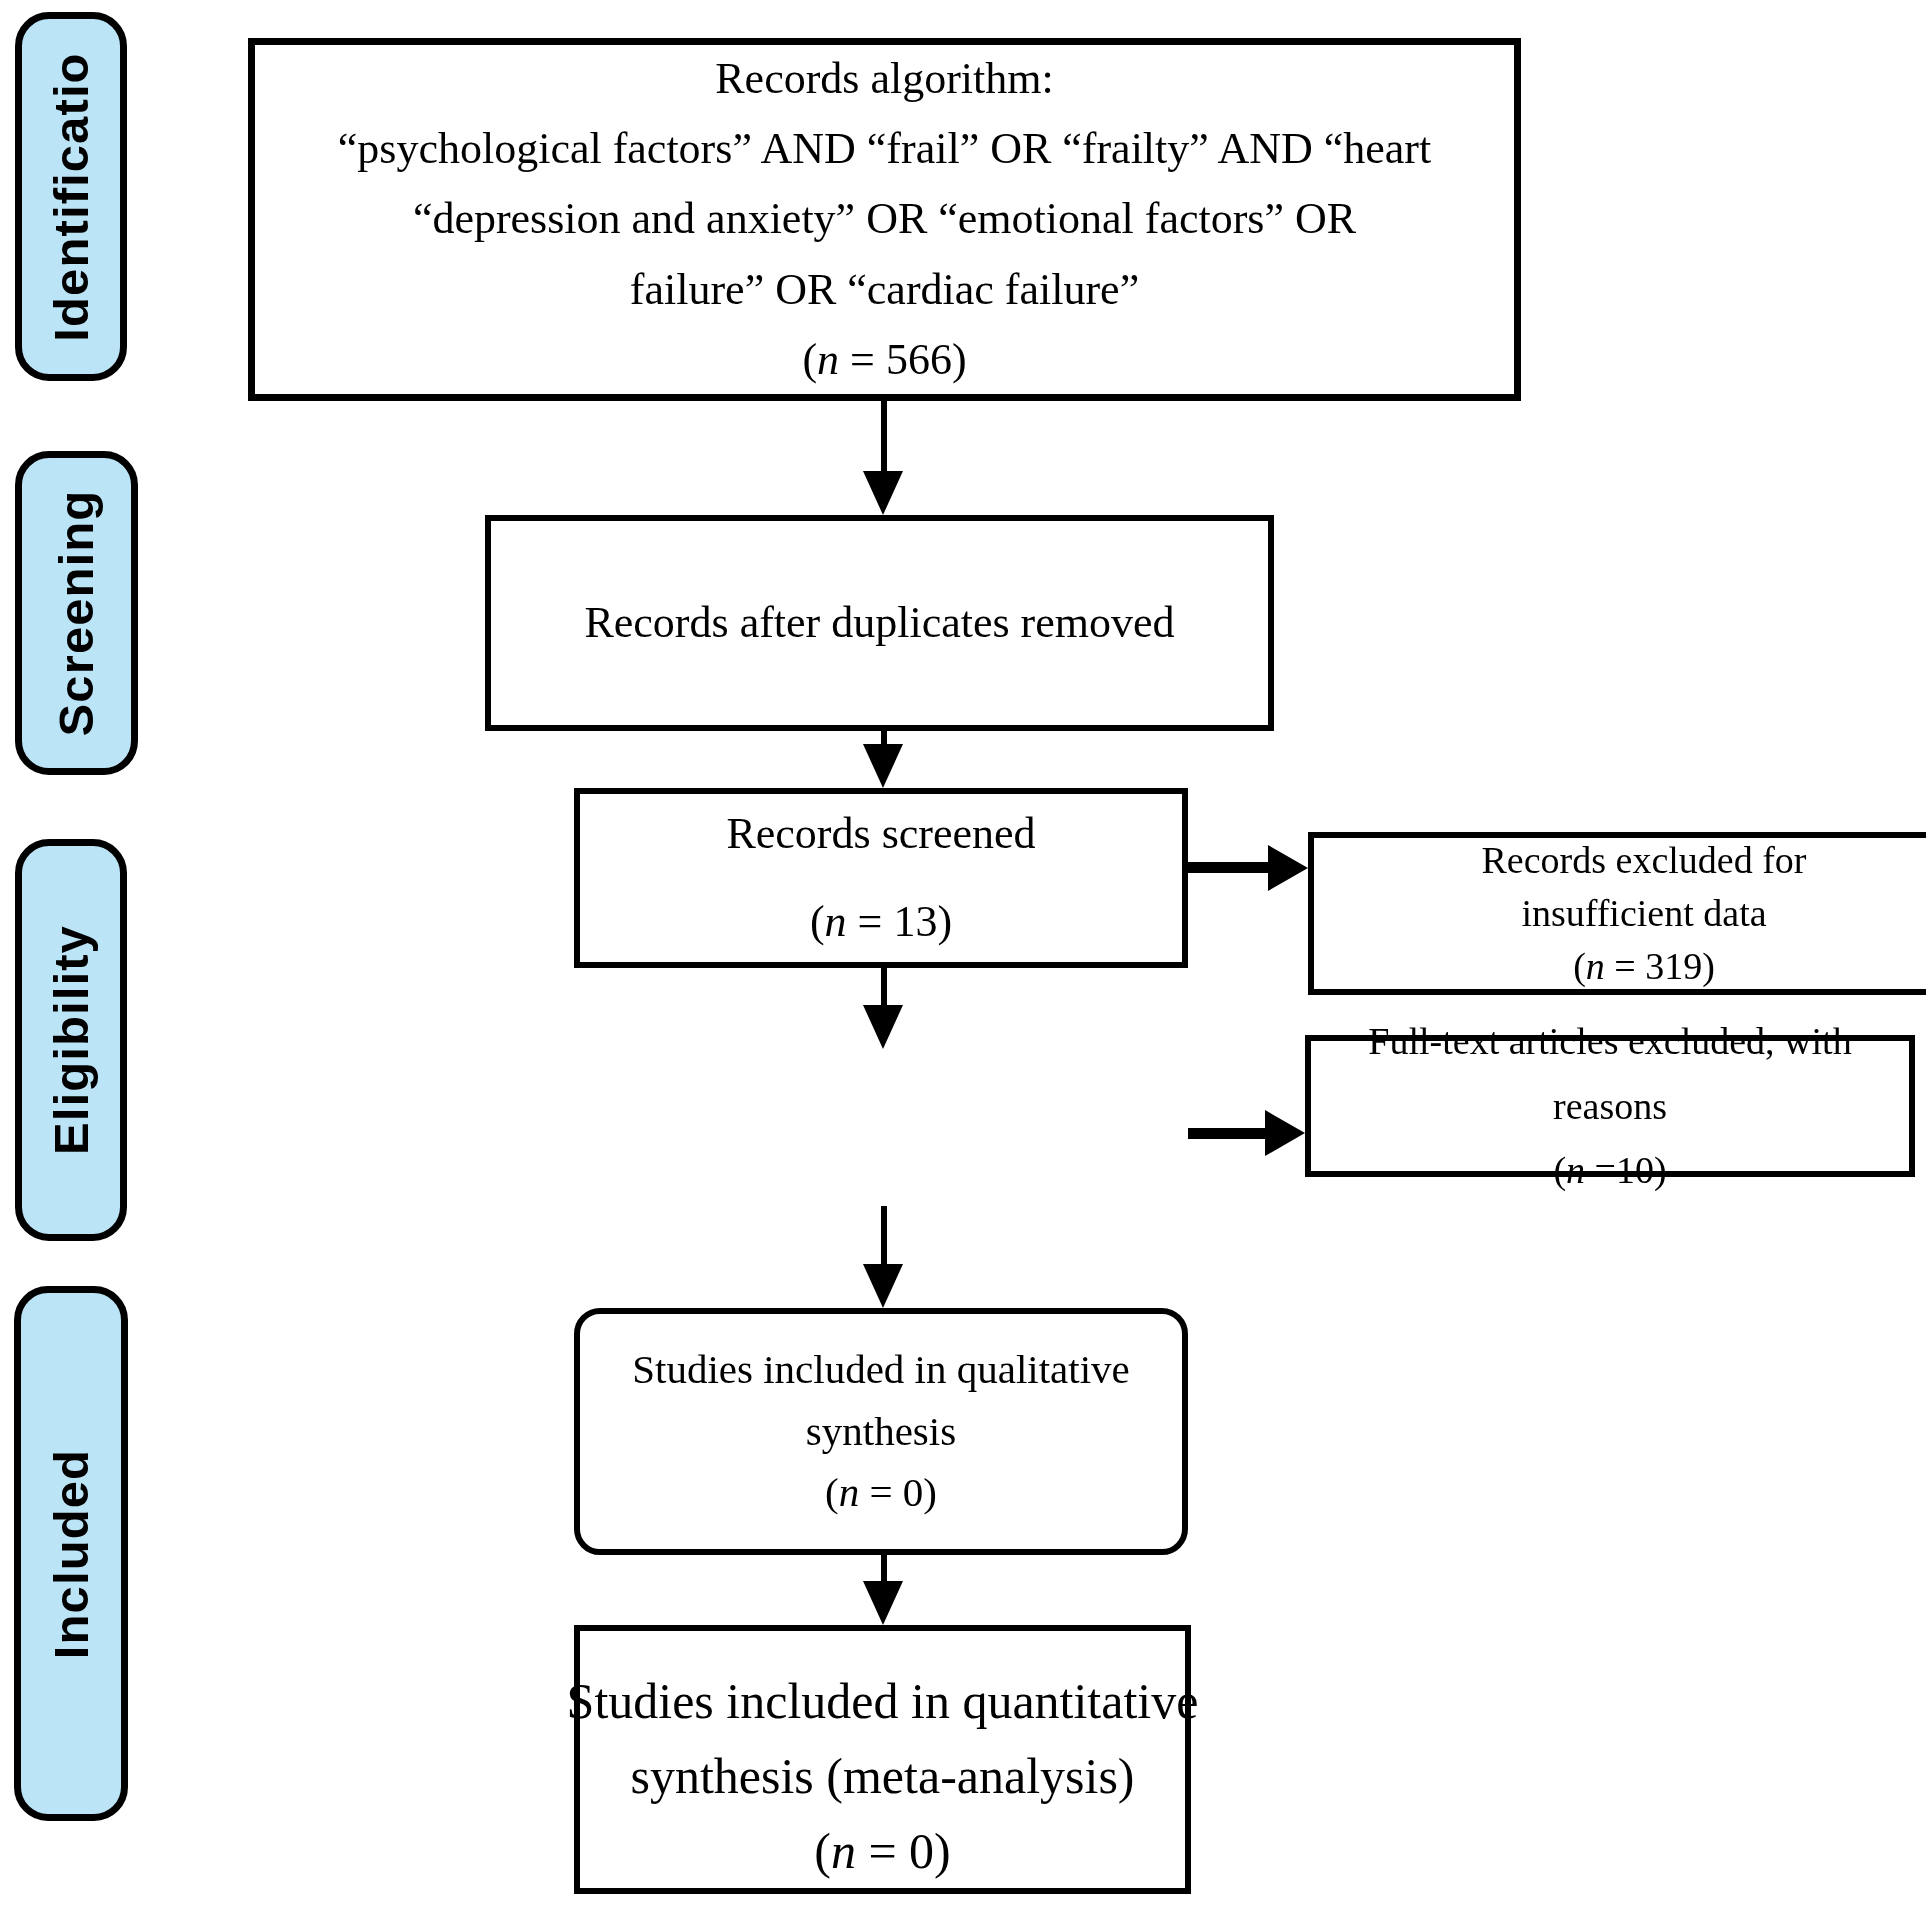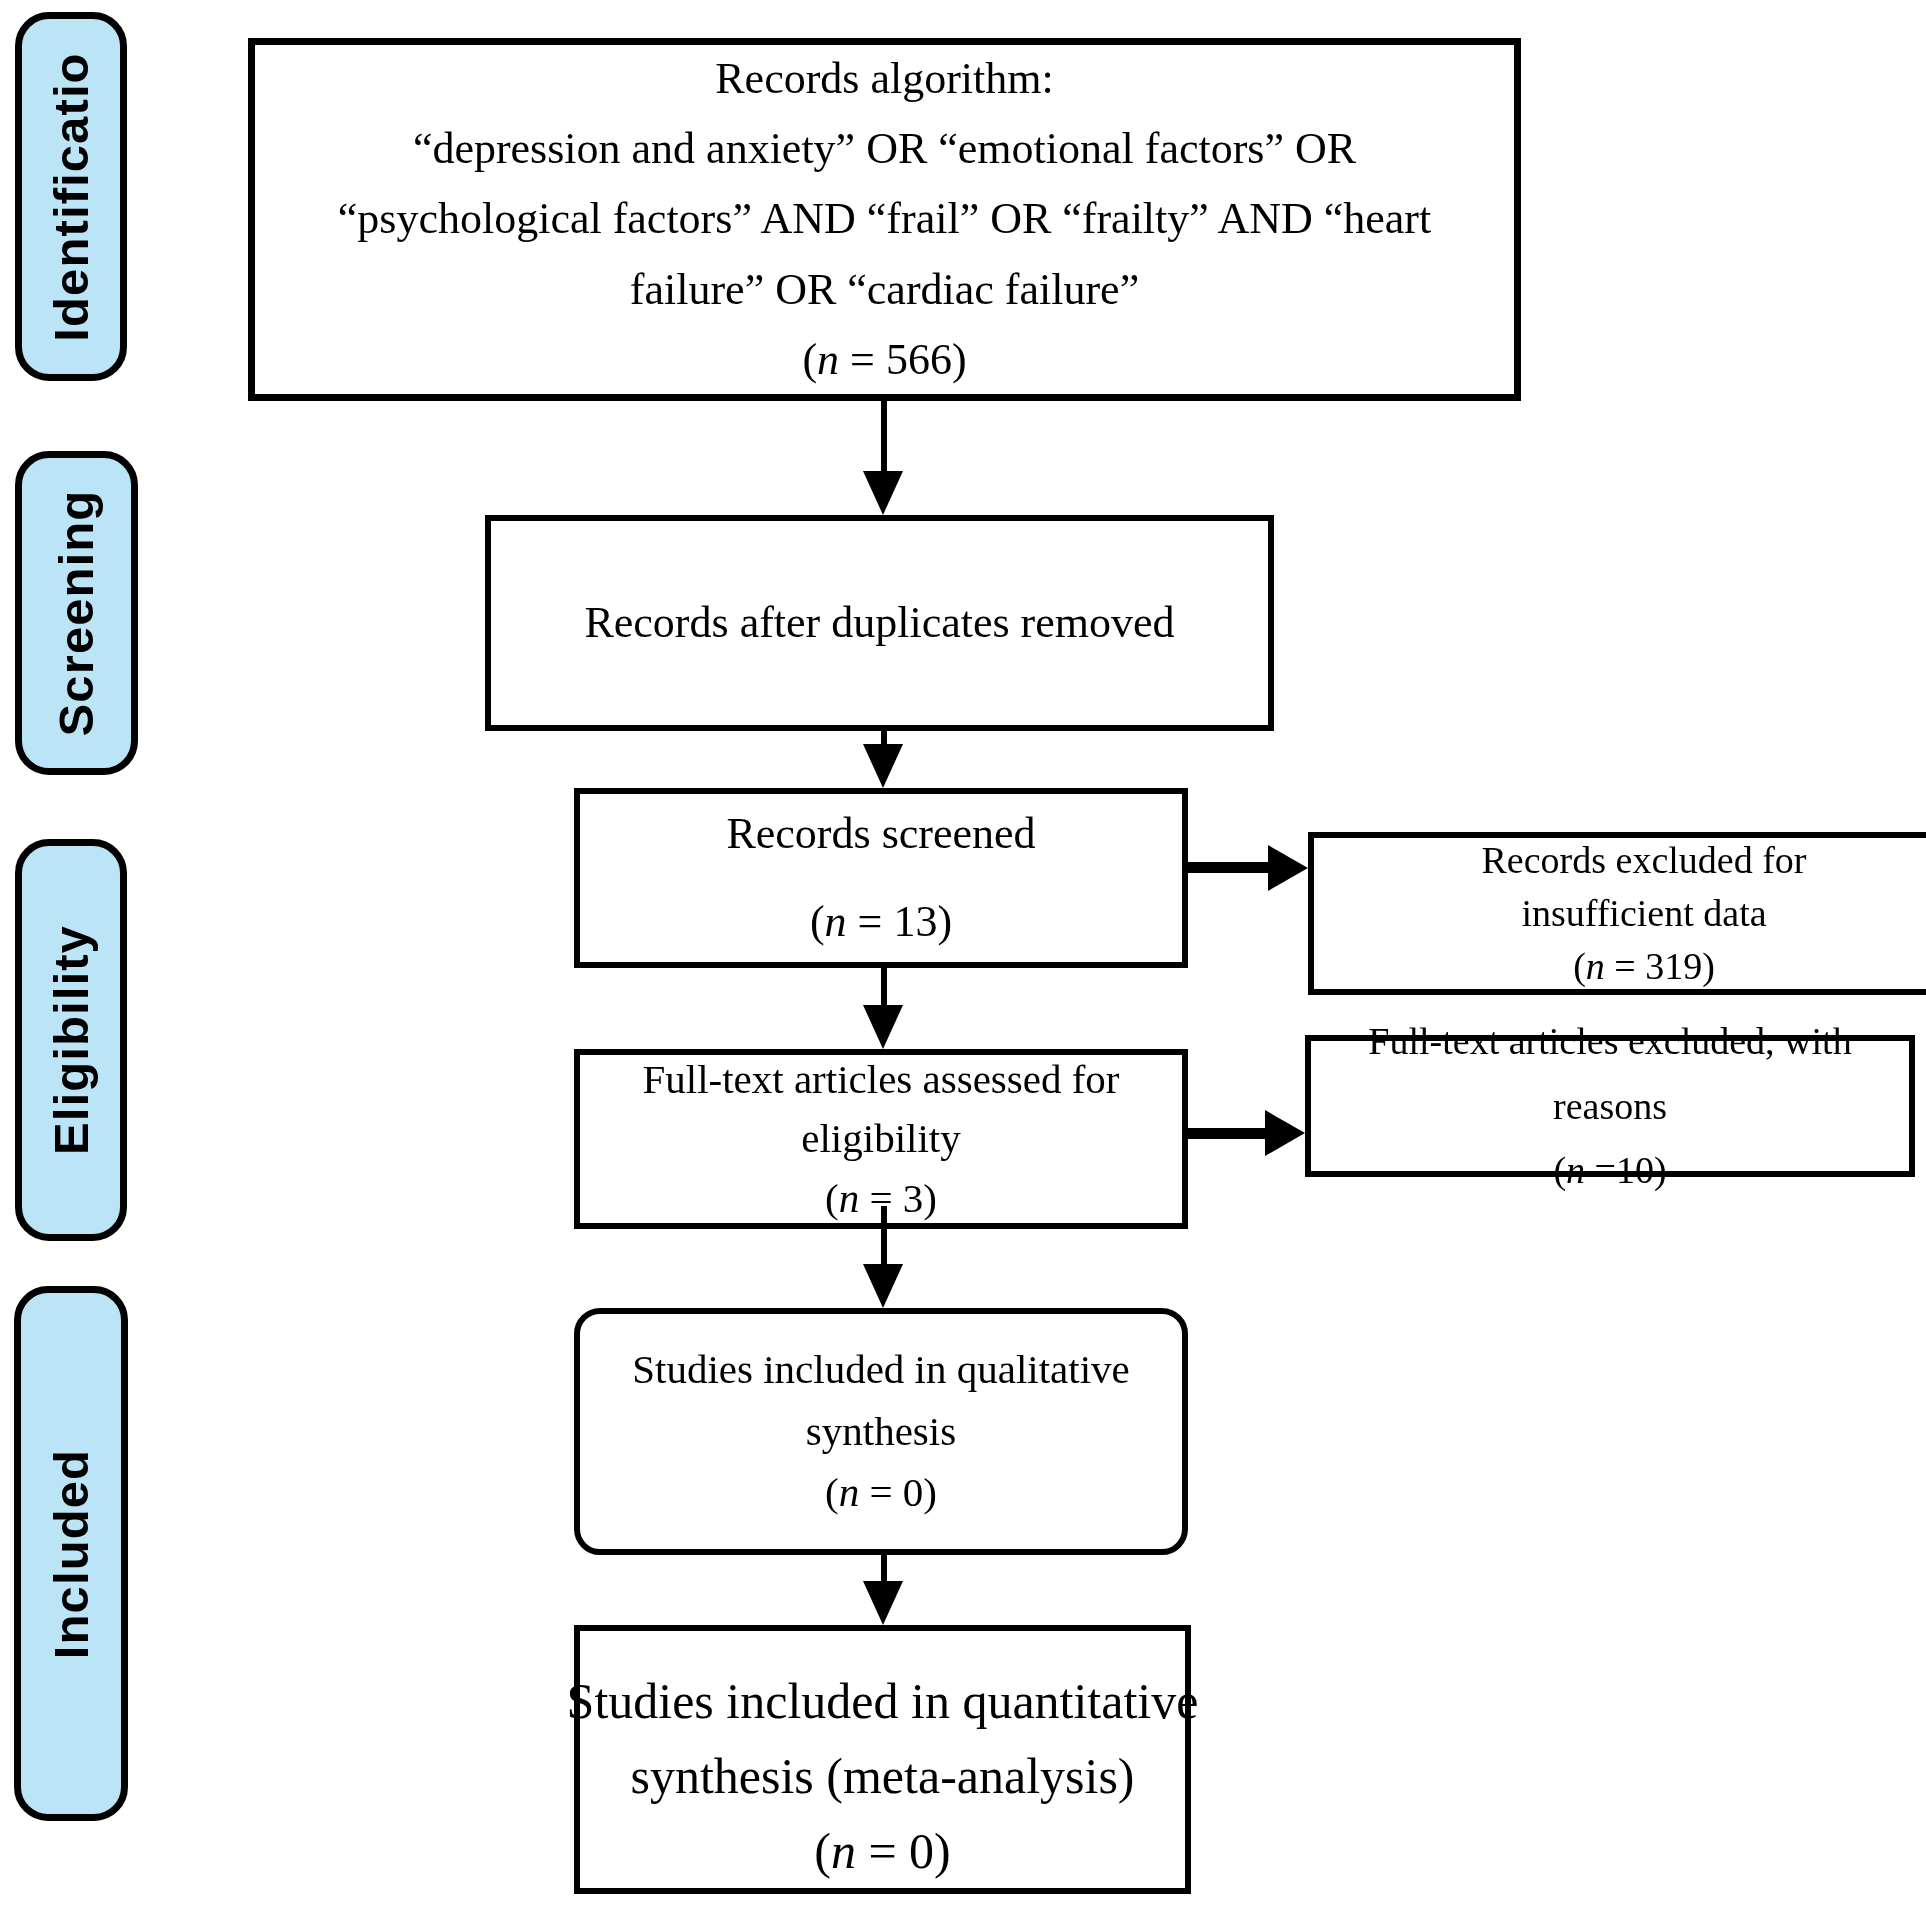--- a/index.html
+++ b/index.html
@@ -80,40 +80,35 @@
   </div>
   <div class="stage" style="left:15px; top:839px; width:112px; height:402px;">
     <span class="label">Eligibility</span>
   </div>
   <div class="stage" style="left:14px; top:1286px; width:114px; height:535px;">
     <span class="label">Included</span>
   </div>
 
   <div class="fbox f-search" style="left:248px; top:38px; width:1273px; height:363px; border-width:7.8px;">
       <div class="line">Records algorithm:</div>
+      <div class="line">“psychological factors” AND “frail” OR “frailty” AND “heart</div>
       <div class="line">“depression and anxiety” OR “emotional factors” OR</div>
-      <div class="line">“psychological factors” AND “frail” OR “frailty” AND “heart</div>
       <div class="line">failure” OR “cardiac failure”</div>
       <div class="line">(<i>n</i> = 566)</div>
     </div>
 
   <div class="fbox f-duplicates" style="left:485px; top:515px; width:789px; height:216px;align-items:center;">
       <div class="line">Records after duplicates removed</div>
     </div>
 
   <div class="fbox f-screened" style="left:574px; top:788px; width:614px; height:180px;text-align:right;">
       <div class="line">Records screened</div>
       <div class="line">(<i>n</i> = 13)</div>
     </div>
 
-  <div class="fbox f-fulltext" style="left:574px; top:1049px; width:614px; height:180px;">
-      <div class="line">Full-text articles assessed for</div>
-      <div class="line">eligibility</div>
-      <div class="line">(<i>n</i> = 3)</div>
-    </div>
 
   <div class="fbox f-qualitative" style="left:574px; top:1308px; width:614px; height:247px;">
       <div class="line">Studies included in qualitative</div>
       <div class="line">synthesis</div>
       <div class="line">(<i>n</i> = 0)</div>
     </div>
 
   <div class="fbox f-quantitative" style="left:574px; top:1625px; width:617px; height:269px;">
       <div class="line">Studies included in quantitative</div>
       <div class="line">synthesis (meta-analysis)</div>

